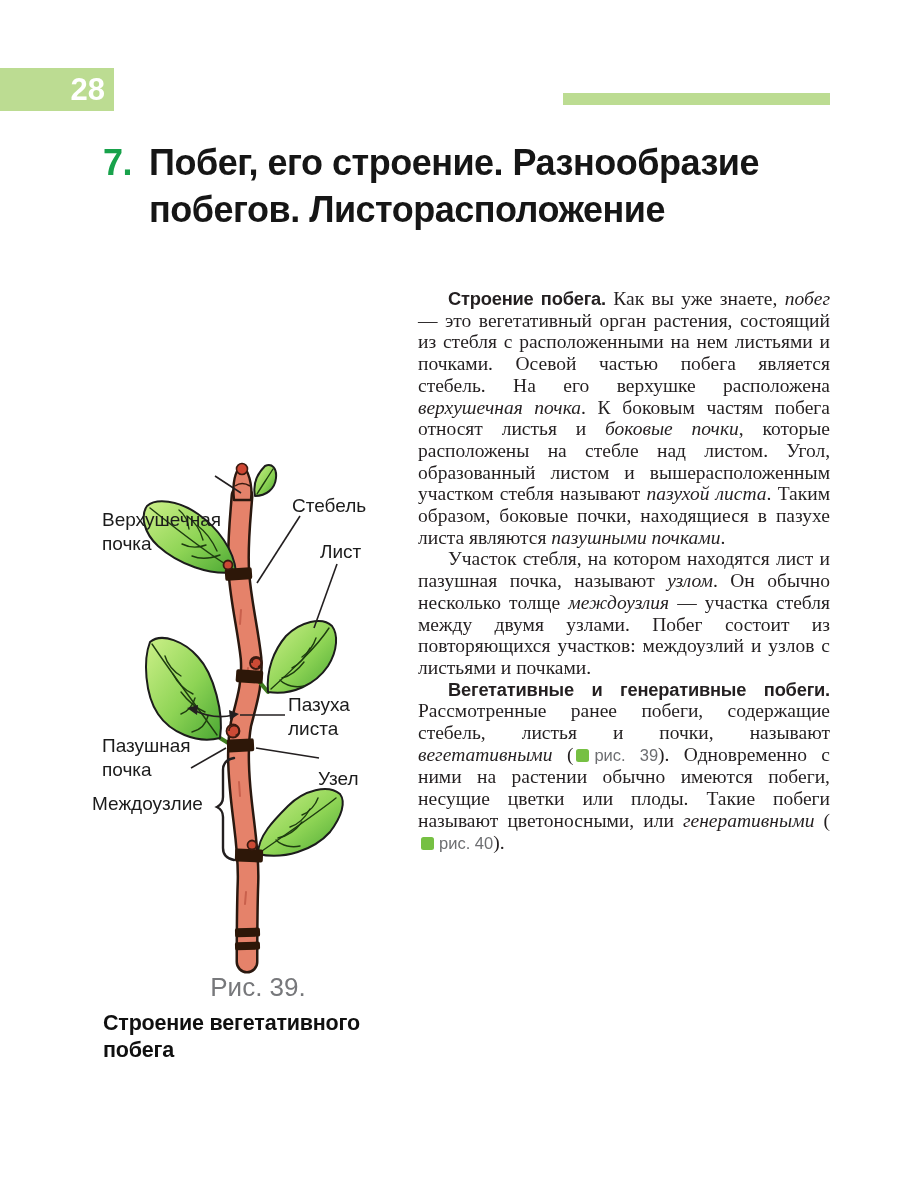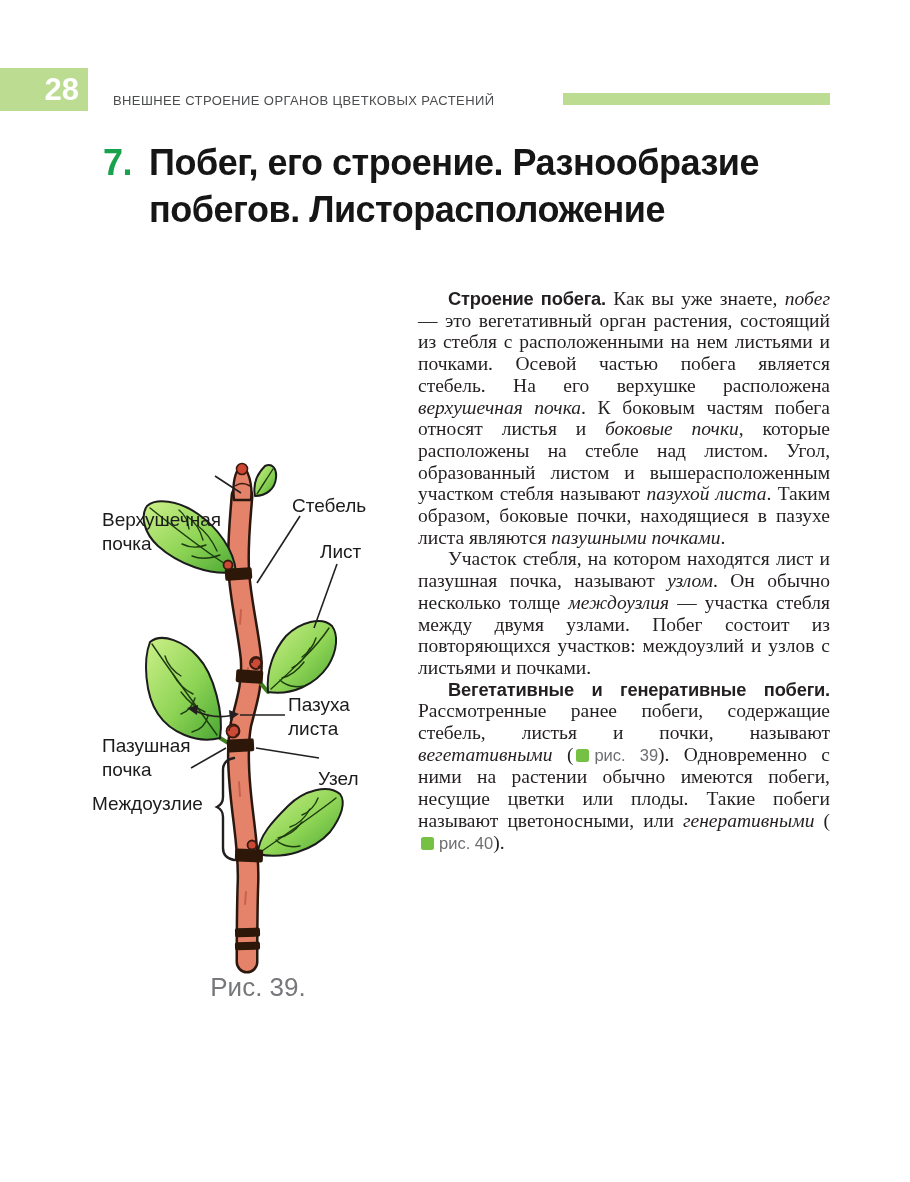--- a/index.html
+++ b/index.html
@@ -5,21 +5,21 @@
   :root{
     --accent-green:#18a24b; --light-green:#bcdc92; --figref-green:#76c043;
     --figref-gray:#6d6e71; --text-dark:#231f20; --header-gray:#4b4c4e;
     --caption-gray:#77787b; --stem-fill:#e5826a; --stem-outline:#2a180f;
     --node-dark:#2d1708; --leaf-outline:#1c1c1c; --bud-red:#cc4a35;
   }
   html,body{margin:0;padding:0;background:#e9e9e9;}
   .page{position:relative;width:910px;height:1182px;background:#ffffff;overflow:hidden;
         font-family:"Liberation Sans",sans-serif;margin:0 auto;}
   
-  .badge{position:absolute;left:0;top:68px;width:88px;height:43px;background:var(--light-green);
+  .badge{position:absolute;left:0;top:68px;width:114px;height:43px;background:var(--light-green);
          color:#fff;font-weight:bold;font-size:31px;line-height:43px;text-align:right;
          padding-right:9px;box-sizing:border-box;}
   .runhead{position:absolute;left:113px;top:93px;font-size:13px;letter-spacing:.4px;color:var(--header-gray);}
   .greenbar{position:absolute;left:563px;top:93px;width:267px;height:12px;background:var(--light-green);}
   
   .title{position:absolute;left:103px;top:139px;display:flex;gap:17px;font-weight:bold;
          font-size:36px;line-height:47px;letter-spacing:-.5px;color:#161616;}
   .title .num{color:var(--accent-green);}
   .title .txt{width:662px;}
   
@@ -51,21 +51,20 @@
   .budline{stroke:#3a1a10;stroke-width:1.5;fill:none;}
   .cl{stroke:#231f20;stroke-width:1.6;fill:none;}
   .arrowhead{fill:#231f20;stroke:none;}
 </style>
 </head>
 <body>
 
 <div class="page">
 
   <div class="badge"><span>28</span></div>
-  <div class="runhead">ВНЕШНЕЕ СТРОЕНИЕ ОРГАНОВ ЦВЕТКОВЫХ РАСТЕНИЙ</div>
   <div class="greenbar"></div>
 
   <div class="title">
     <span class="num">7.</span>
     <span class="txt">Побег, его строение. Разнообразие побегов. Листорасположение</span>
   </div>
 
   <div class="figure">
     <svg width="322" height="525" viewBox="0 0 322 525">
       <defs>
@@ -186,20 +185,21 @@
     <div class="flabel" style="left:228px;top:296px;margin-top:19px;">Узел</div>
     <div class="flabel" style="left:12px;top:282px;">
       <div>Пазушная</div>
       <div>почка</div>
     </div>
     <div class="flabel" style="left:2px;top:340px;">Междоузлие</div>
   </div>
 
   <div class="caption">
     <div class="capnum">Рис. 39.</div>
+    <div class="captitle">Строение вегетативного побега</div>
   </div>
 
   <div class="article">
     <p class="para"><span class="bh">Строение побега. </span><span>Как вы уже знаете, </span><span class="it">побег</span><span> — это вегетативный орган растения, состоящий из стебля с расположенными на нем листьями и почками. Осевой частью побега является стебель. На его верхушке расположена </span><span class="it">верхушечная почка</span><span>. К боковым частям побега относят листья и </span><span class="it">боковые почки</span><span>, которые расположены на стебле над листом. Угол, образованный листом и вышерасположенным участком стебля называют </span><span class="it">пазухой листа</span><span>. Таким образом, боковые почки, находящиеся в пазухе листа являются </span><span class="it">пазушными почками</span><span>.</span></p>
     <p class="para"><span>Участок стебля, на котором находятся лист и пазушная почка, называют </span><span class="it">узлом</span><span>. Он обычно несколько толще </span><span class="it">междоузлия</span><span> — участка стебля между двумя узлами. Побег состоит из повторяющихся участков: междоузлий и узлов с листьями и почками.</span></p>
     <p class="para"><span class="bh">Вегетативные и генеративные побеги. </span><span>Рассмотренные ранее побеги, содержащие стебель, листья и почки, называют </span><span class="it">вегетативными</span><span> (</span><span class="fsq"></span><span class="fref">рис. 39</span><span>). Одновременно с ними на растении обычно имеются побеги, несущие цветки или плоды. Такие побеги называют цветоносными, или </span><span class="it">генеративными</span><span> (</span><span class="fsq"></span><span class="fref">рис. 40</span><span>).</span></p>
   </div>
 
 </div>
 

